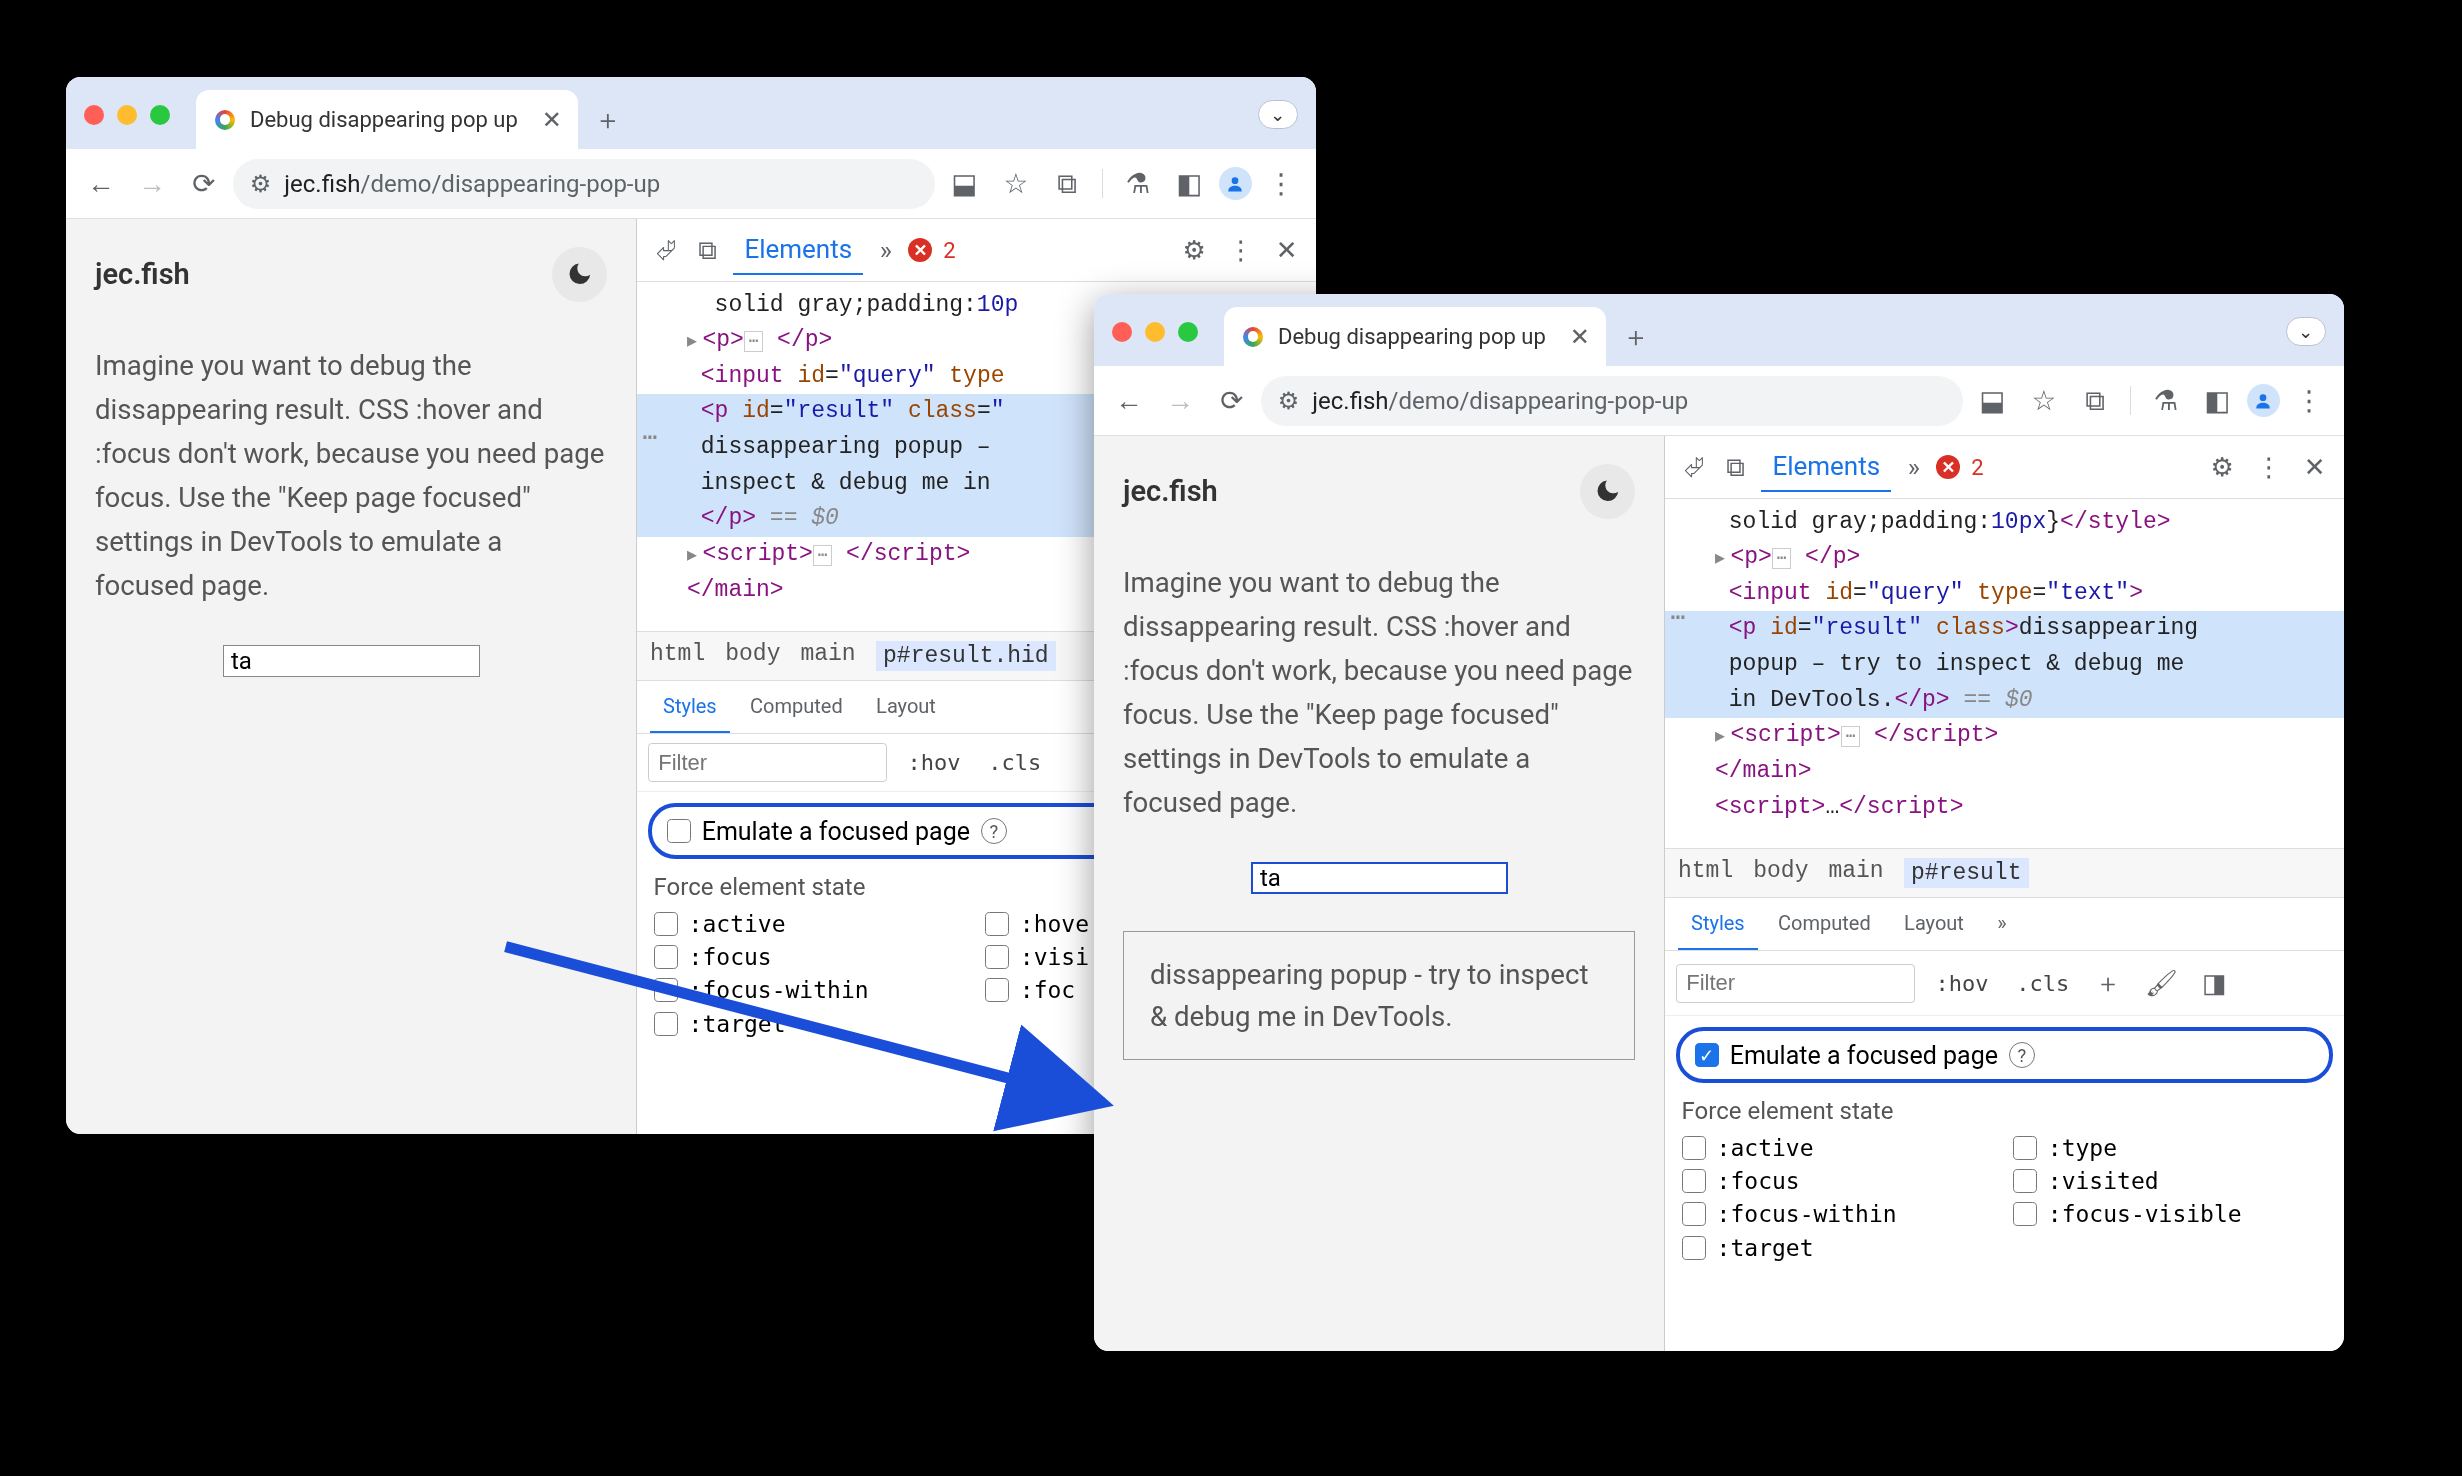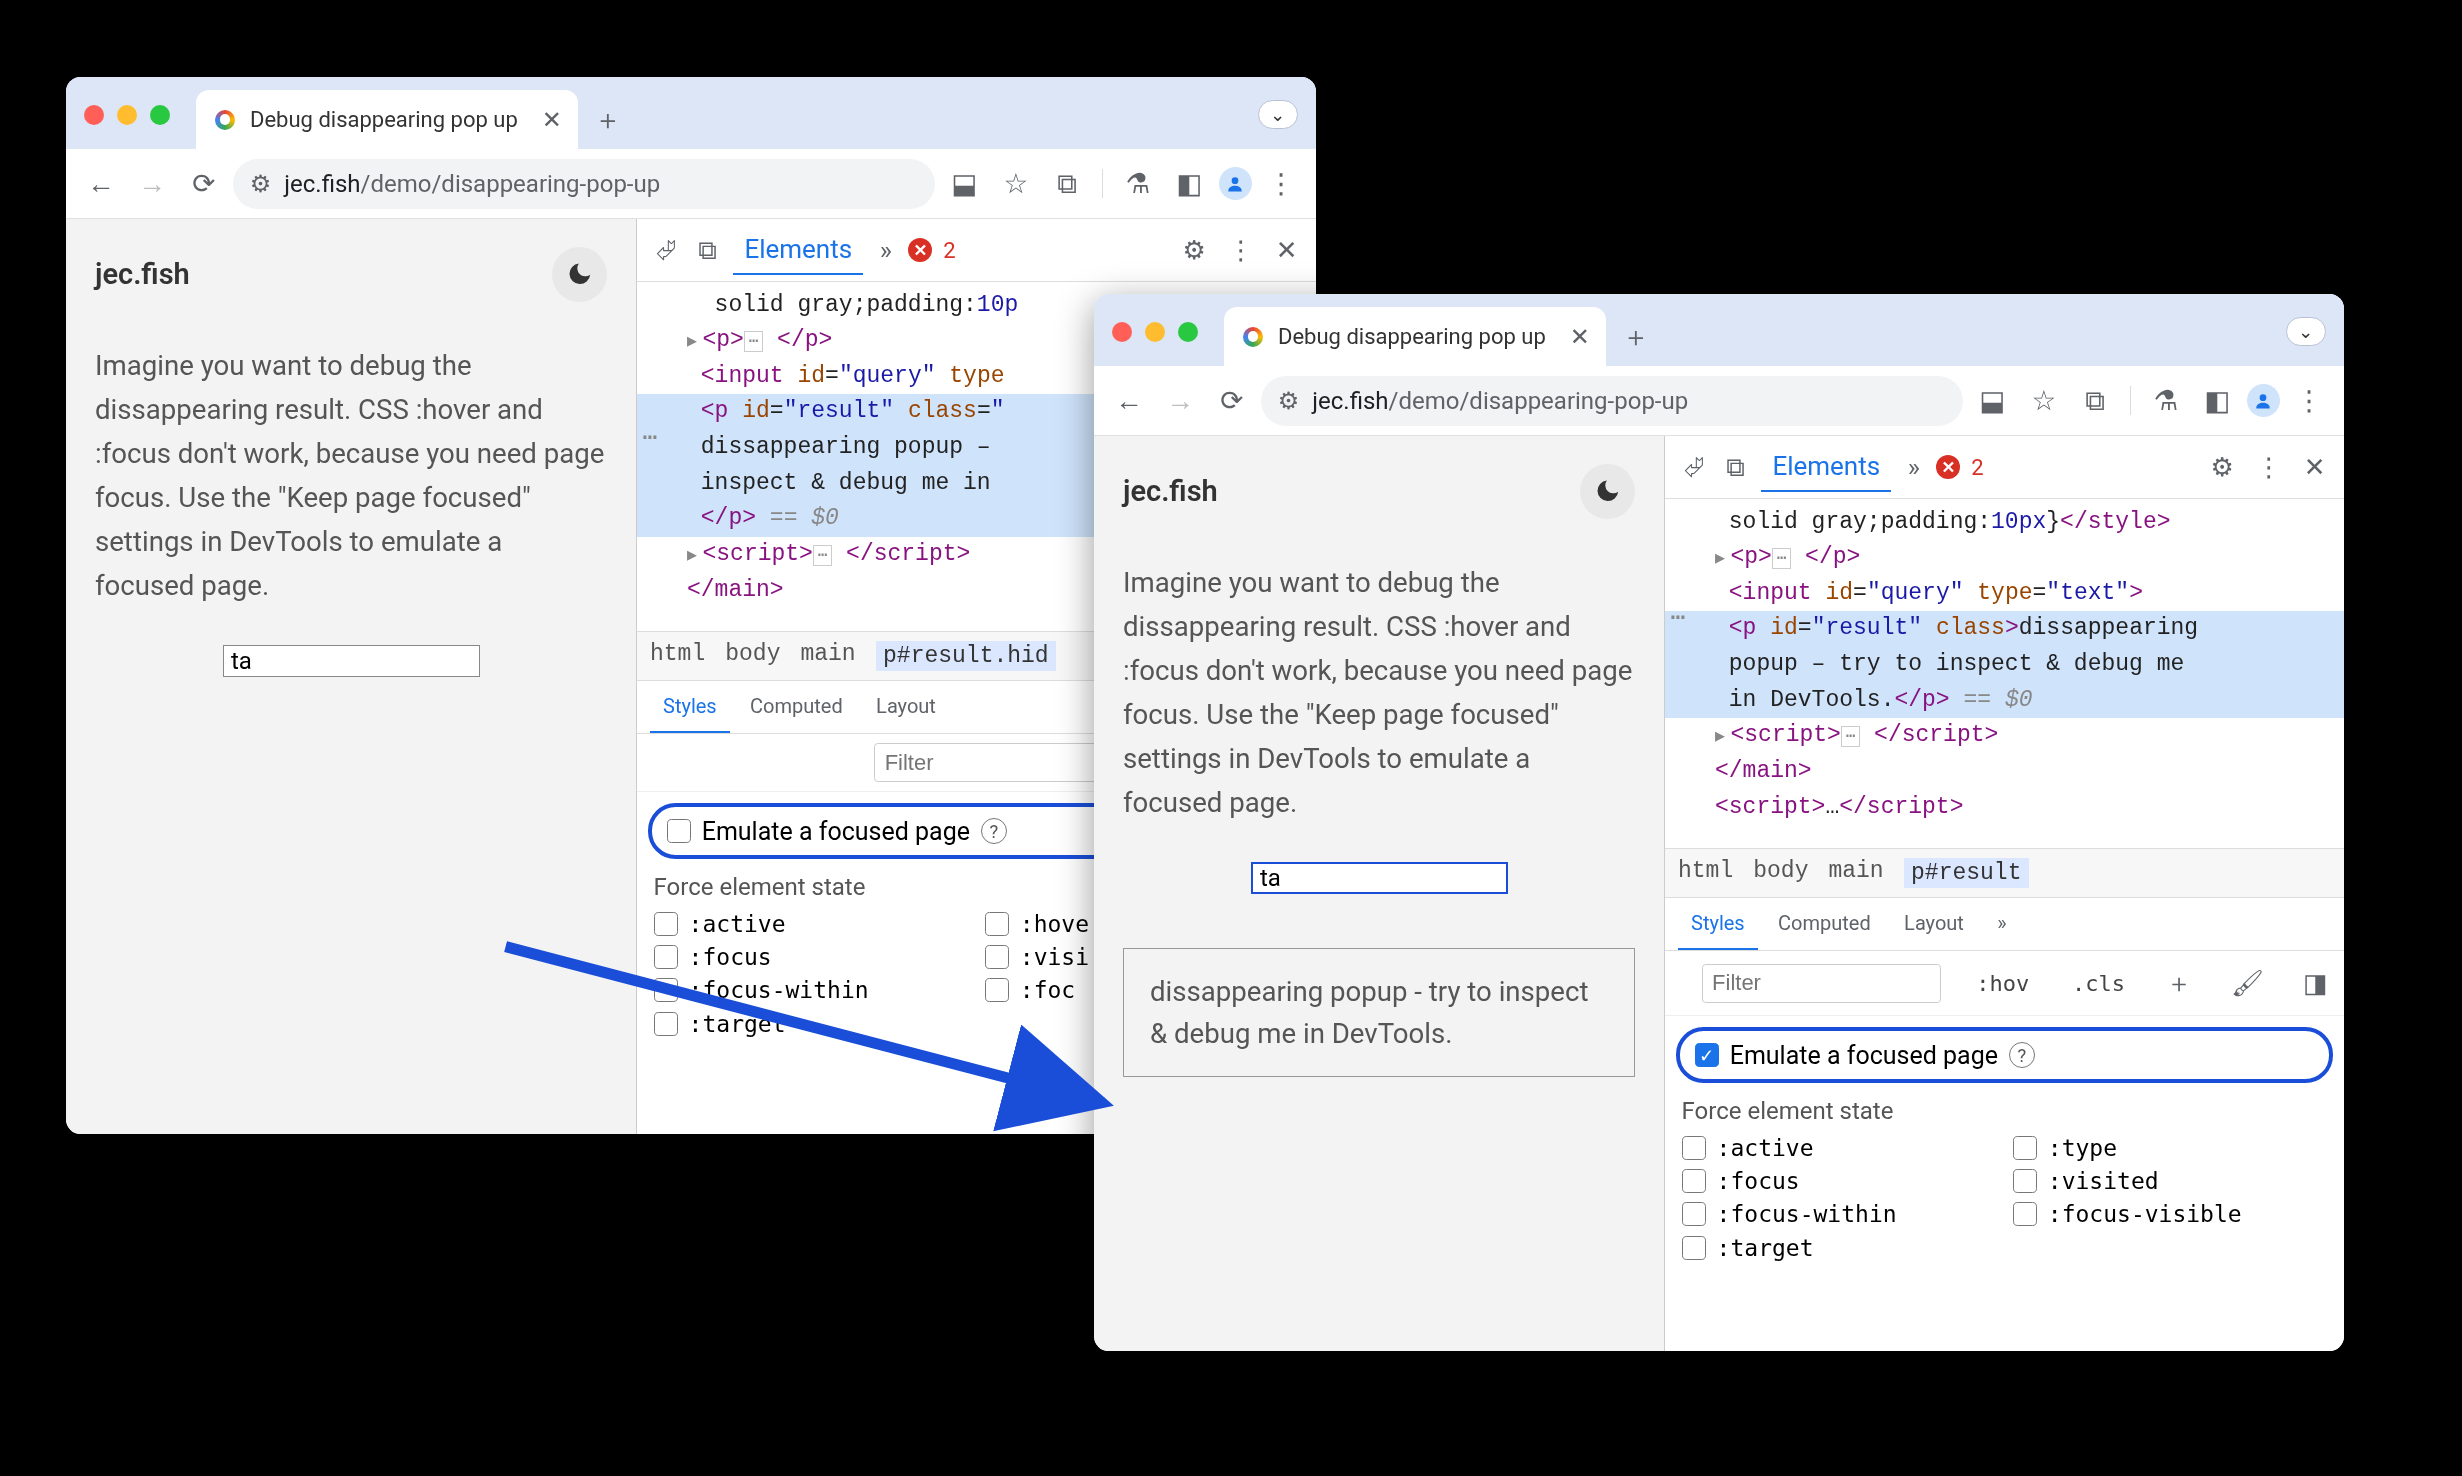--- a/index.html
+++ b/index.html
@@ -79,21 +79,21 @@
     padding: 27.6px 29px;
     color: #444;
     flex: 0 0 auto;
   }
   .page-header { display:flex; justify-content:space-between; align-items:center; margin-bottom: 42px;}
   .site-title { font-size: 29px; font-weight: 600; color: #333; }
   .moon-btn { width:55px;height:55px;border-radius:50%;background:#e8e8e8;display:flex;align-items:center;justify-content:center;font-size:27.6px;color:#333;}
   .page-text { font-size: 27.6px; line-height: 1.6; color: #555; max-width: 552px; margin-bottom: 37px;}
   .query-input { display:block; margin: 0 auto; width: 257px; height: 32px; border: 1.8px solid #888; background:#fff; font-size: 24px; padding: 0 7.4px; font-family: inherit;}
   .query-input.focused { border: 2.8px solid #1a4ed8; }
-  .popup-result { margin: 54px auto 0; border: 1.8px solid #999; padding: 22px 26px; font-size: 27.6px; color:#555; line-height:1.5;}
+  .popup-result { margin: 37px auto 0; border: 1.8px solid #999; padding: 22px 26px; font-size: 27.6px; color:#555; line-height:1.5;}
   .devtools {
     flex: 1;
     background: #fff;
     border-left: 0.9px solid #ccc;
     display:flex;
     flex-direction:column;
     font-size: 24px;
     min-width: 0;
   }
   .dt-top {
@@ -122,21 +122,21 @@
   .ellipsis-dots{position:absolute;left:5.5px;color:#888;font-size:24px;letter-spacing:1.8px;}
   .dt-breadcrumb {
     border-top: 0.9px solid #ddd; border-bottom: 0.9px solid #ddd;
     background:#f7f7f7; padding: 9.2px 13px; display:flex; gap: 20px;
     font-family: Liberation Mono, monospace; font-size: 23px; color:#555;
   }
   .dt-breadcrumb .active-crumb { background:#dbe7ff; padding: 1.8px 7.4px; color: #333;}
   .dt-stabs { display:flex; gap: 7.4px; border-bottom:0.9px solid #ddd; padding: 0 13px;}
   .dt-stab { padding: 13px 13px; color:#5f6368; font-size:20px;}
   .dt-stab.active { color:#1a73e8; border-bottom: 2.8px solid #1a73e8;}
-  .dt-filterbar { display:flex; align-items:center; gap:28px; padding: 9.2px 11px; border-bottom:0.9px solid #eee;justify-content:flex-end;}
+  .dt-filterbar { display:flex; align-items:center; gap:13px; padding: 9.2px 11px; border-bottom:0.9px solid #eee;}
   .dt-filter { flex:0 0 auto; width: 239px; height:39px; border:0.9px solid #ccc; border-radius:3.7px; padding:0 9.2px; font-size:22px; color:#888;}
   .mono-btn { font-family: Menlo, monospace; font-size: 22px; color:#444; padding: 3.7px 7.4px;}
   .emulate-row { margin: 11px; border: 4.6px solid #1a4ed8; border-radius: 27.6px; padding: 9.2px 14.7px; display:flex; align-items:center; gap:11px; font-size:25px;}
   .chk { width:24px; height:24px; border: 1.8px solid #777; border-radius:4.6px; display:inline-flex;align-items:center;justify-content:center;}
   .chk.checked { background:#1a73e8; border-color:#1a73e8; color:#fff; font-size:18.4px;}
   .help-circle { width:26px;height:26px;border:1.8px solid #777;border-radius:50%;display:inline-flex;align-items:center;justify-content:center;font-size:18.4px;color:#555;}
   .force-title { padding: 3.7px 16.6px; color:#555; font-size:24px;}
   .force-grid { display:grid; grid-template-columns: 1fr 1fr; gap: 7.4px 16.6px; padding: 5.5px 16.6px 16.6px; font-family: Menlo, monospace; font-size:23px;}
   .force-item { display:flex; align-items:center; gap: 11px;}
   .arrow-svg{position:absolute;pointer-events:none;}

